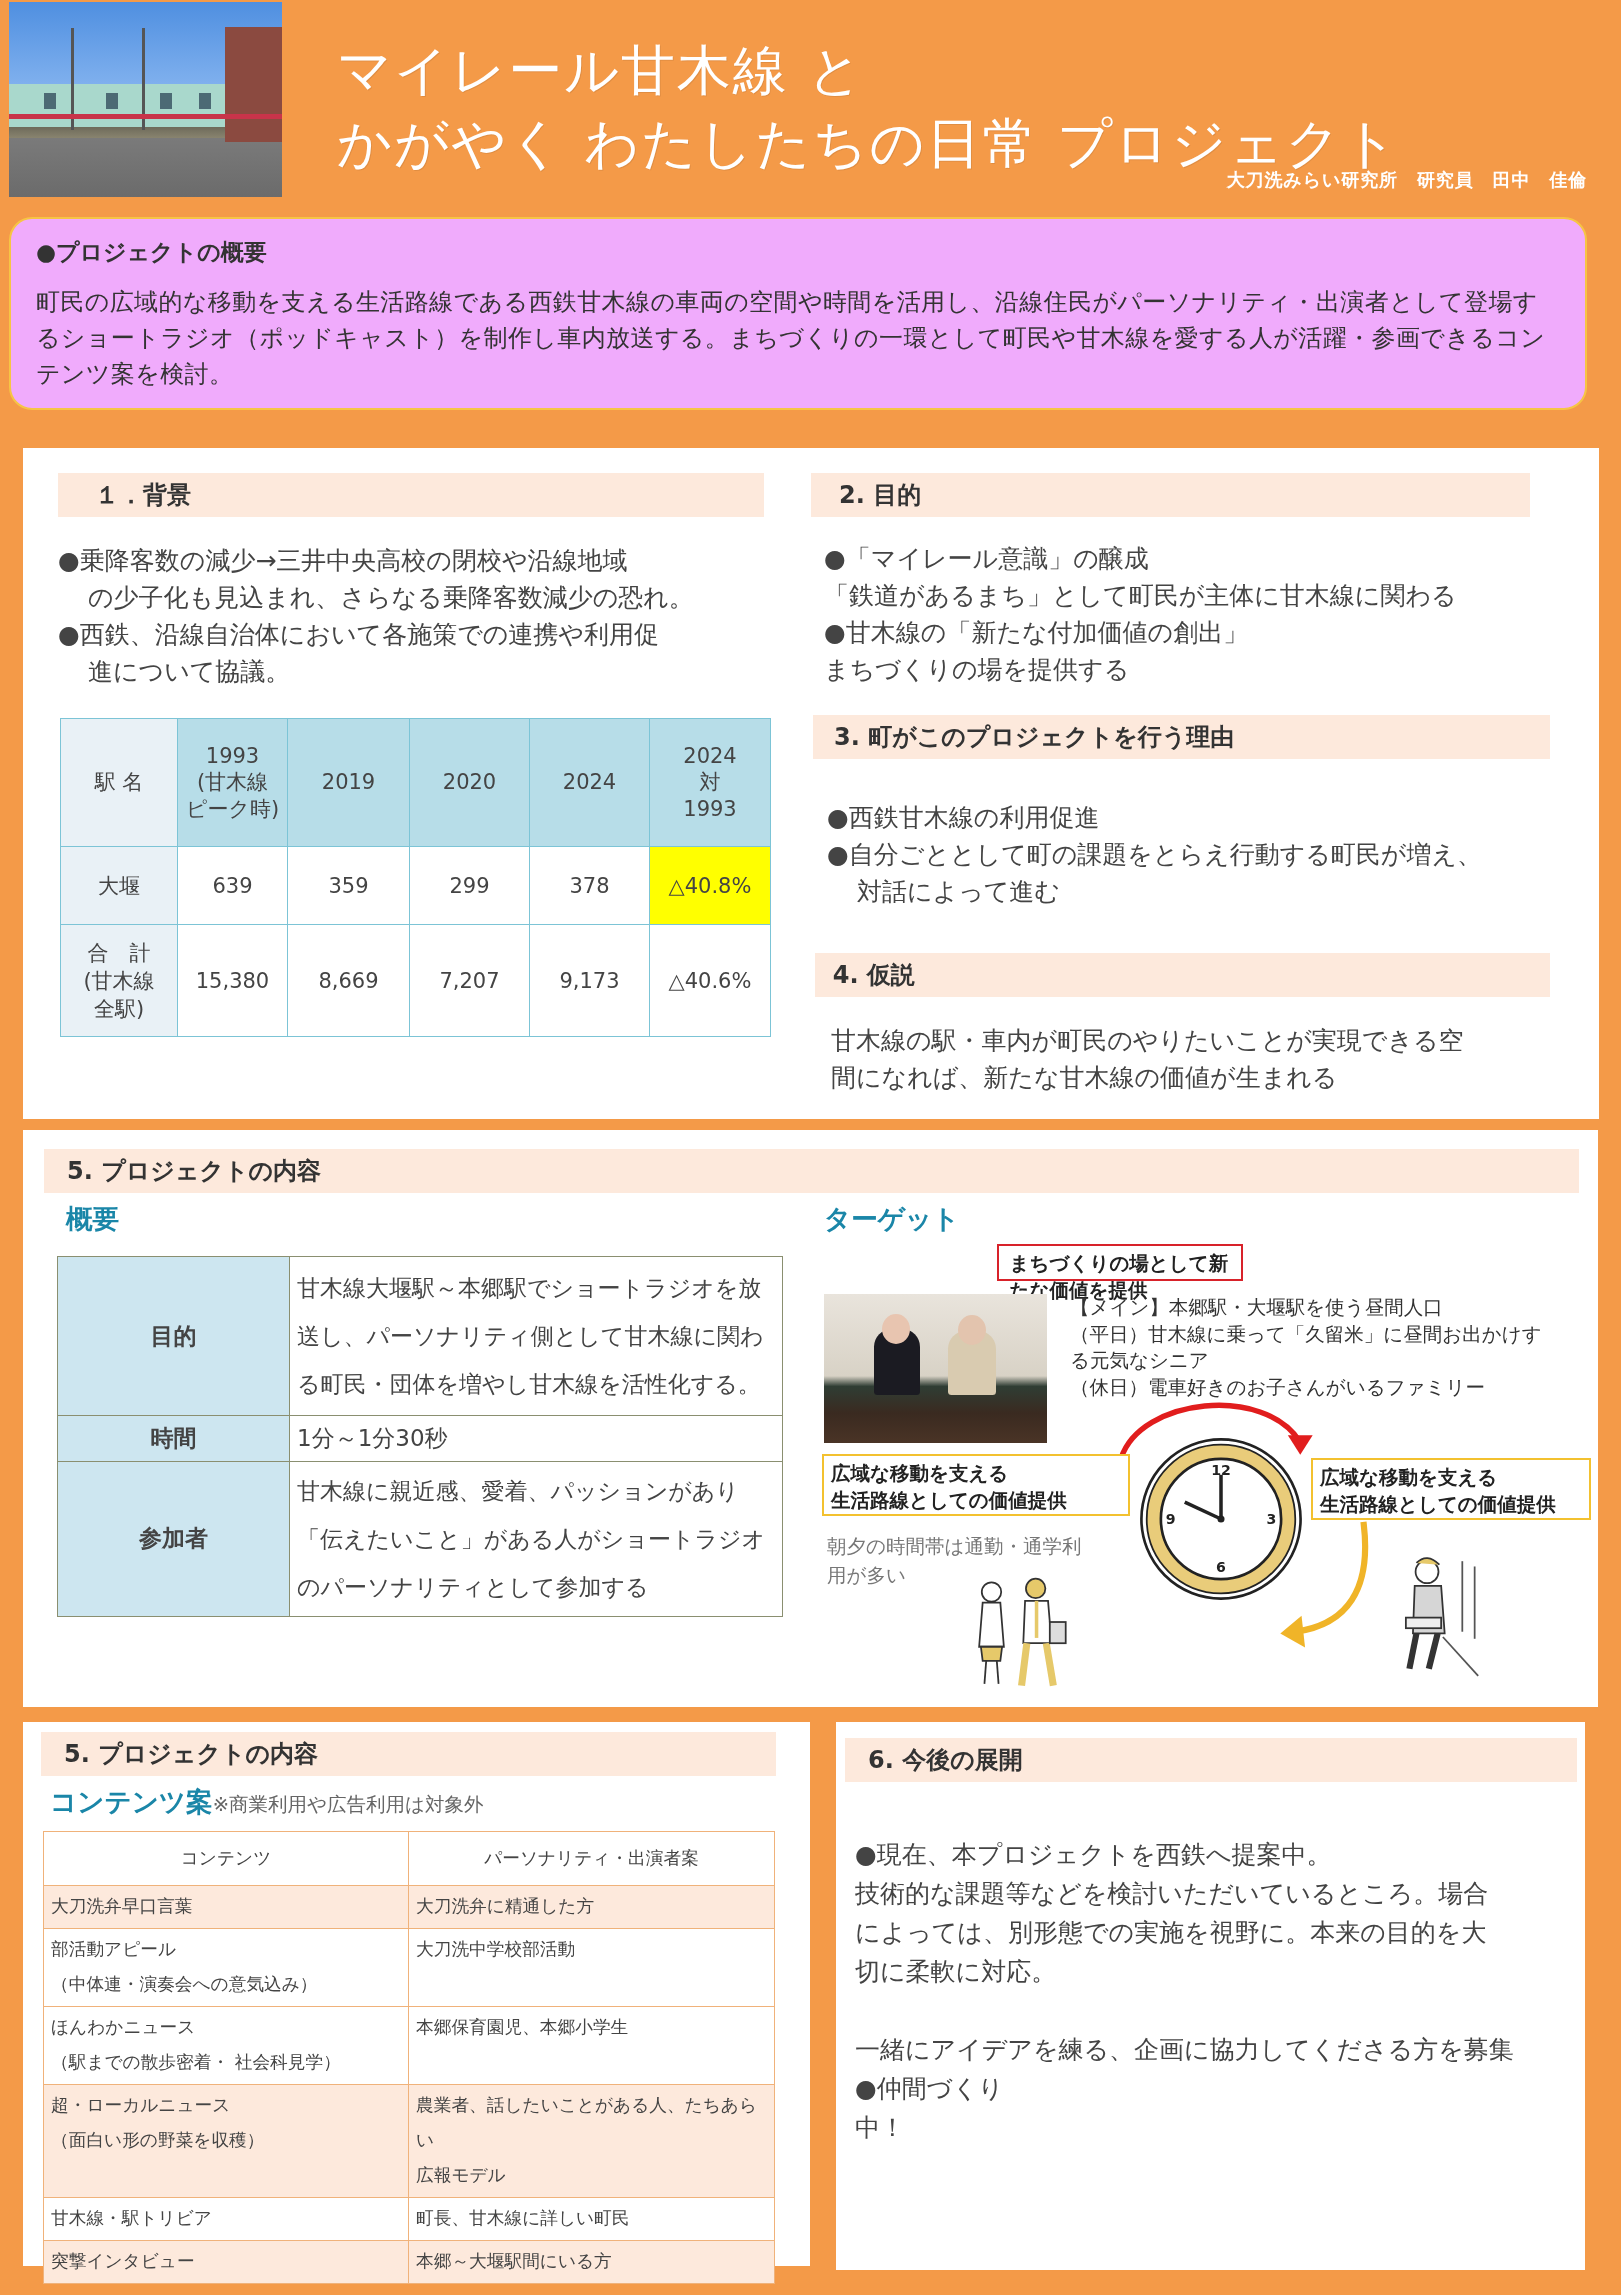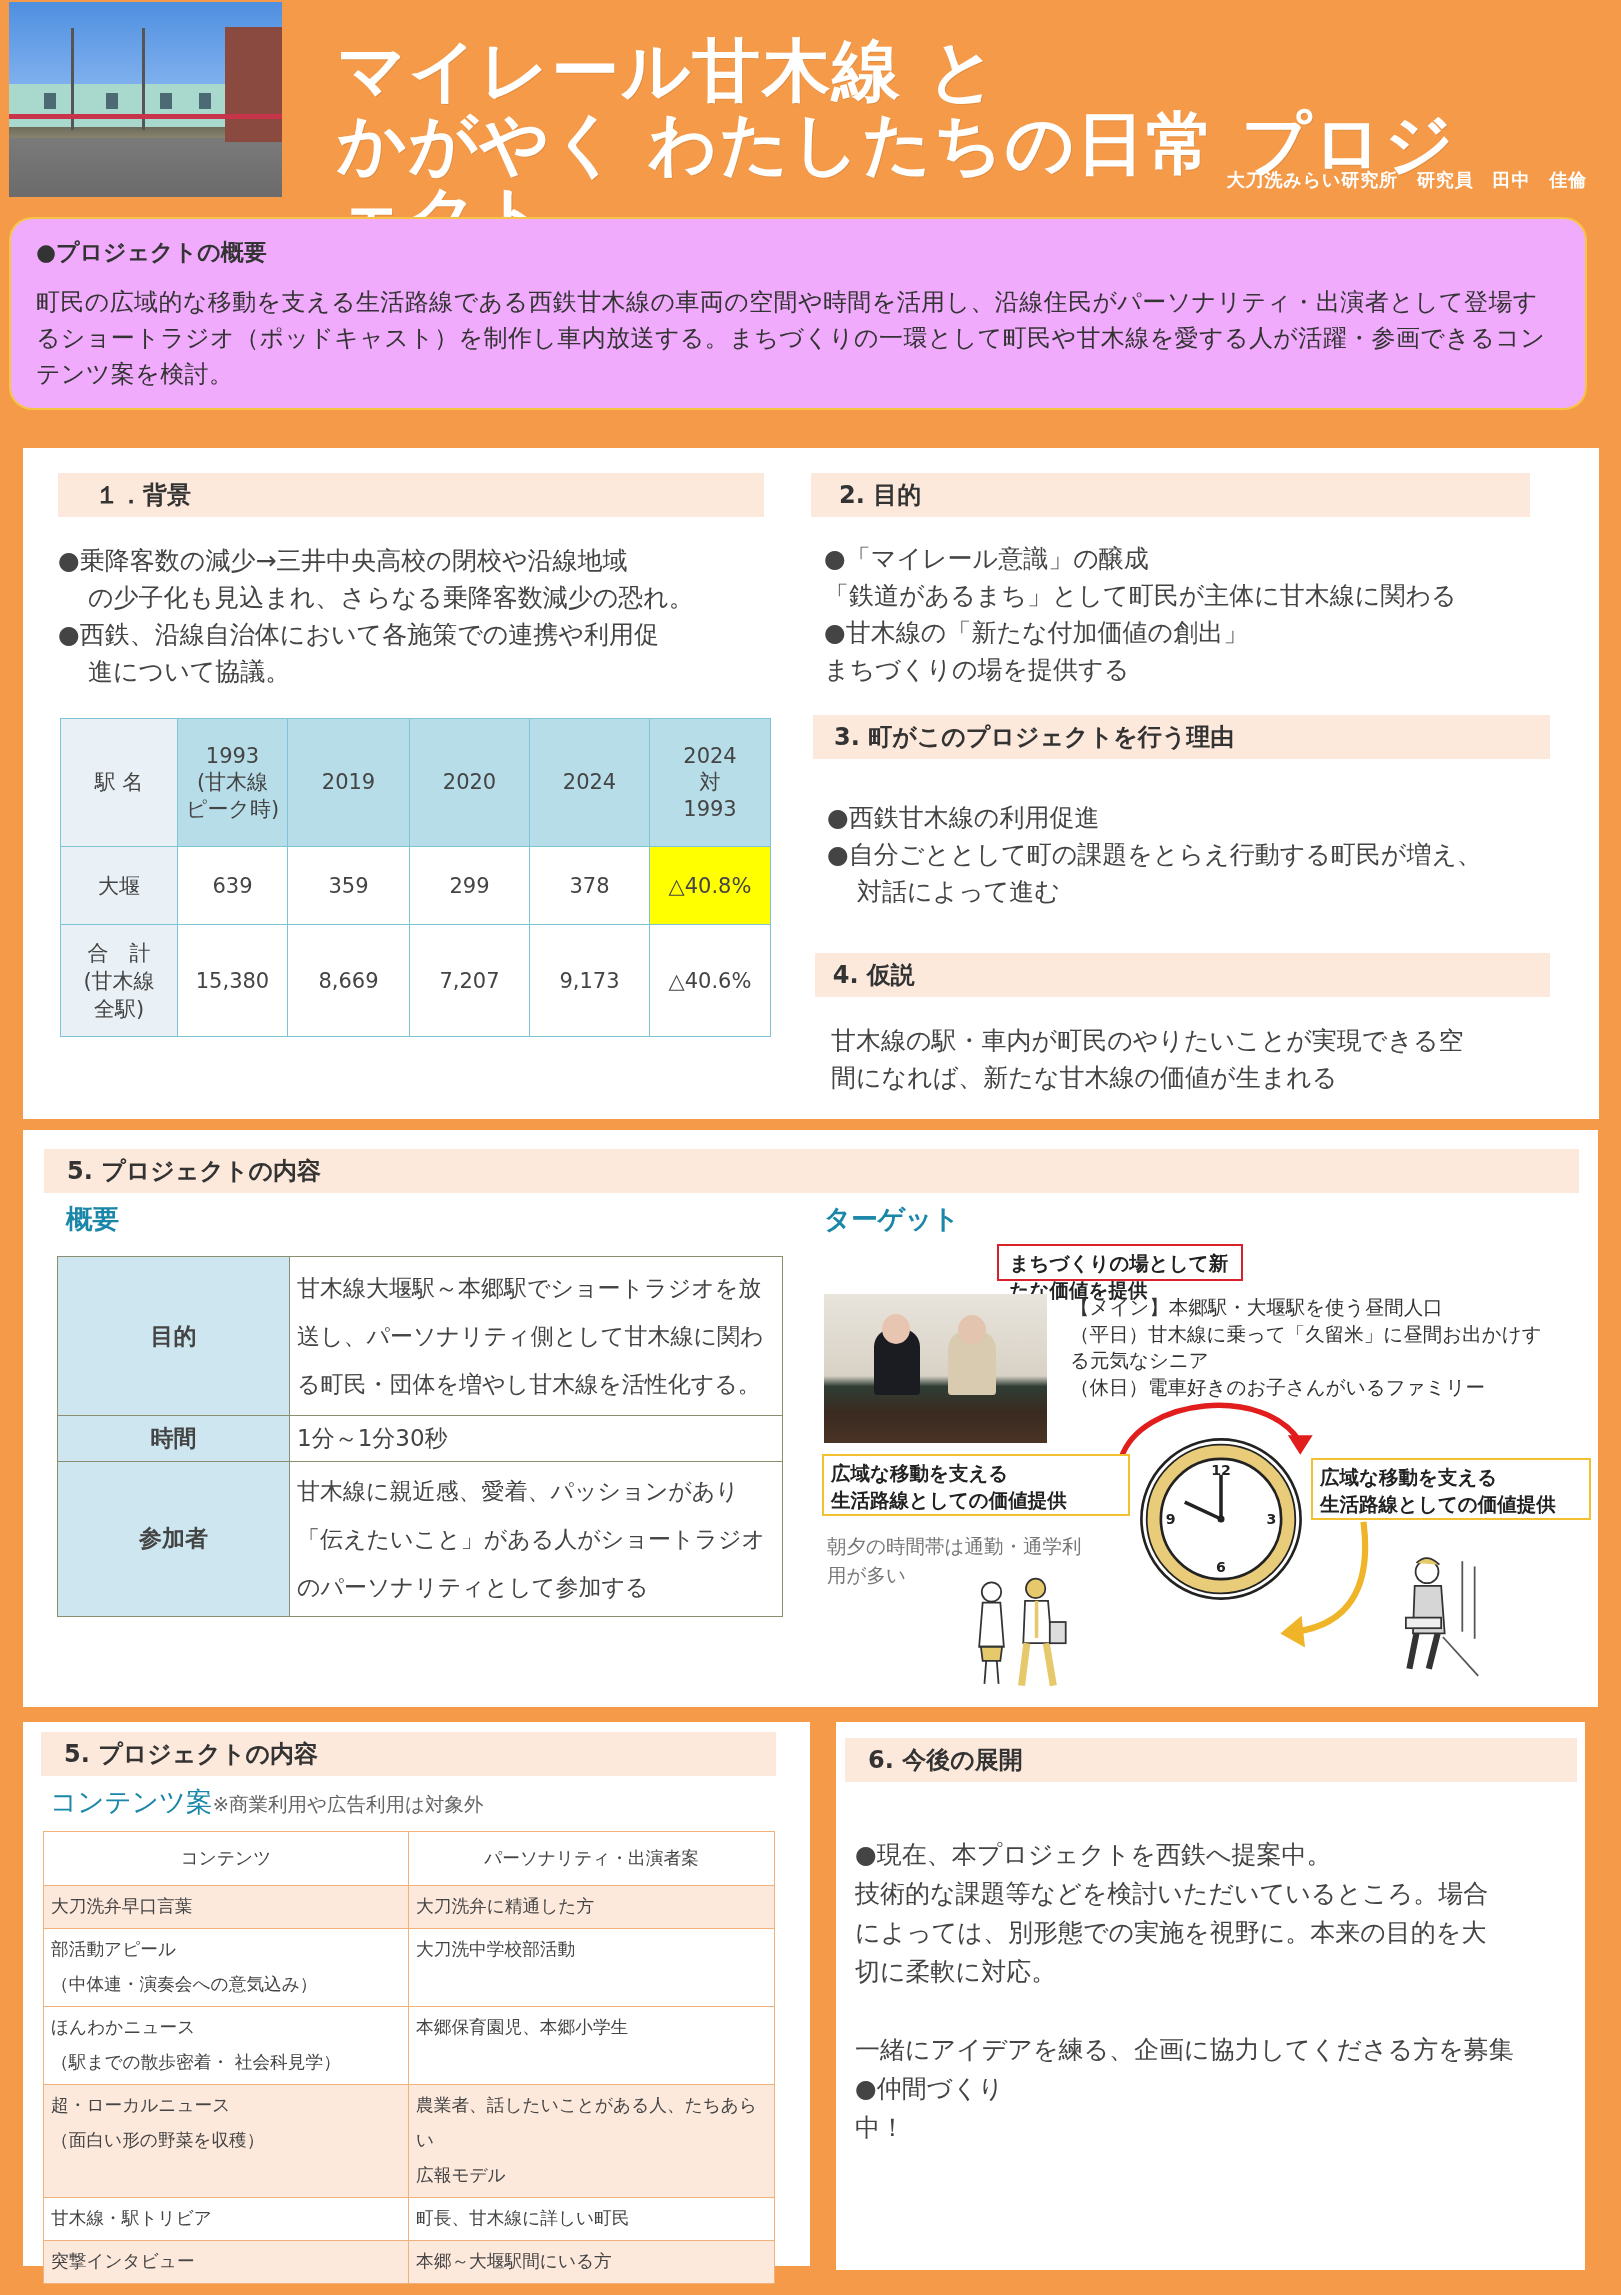--- a/index.html
+++ b/index.html
@@ -20,21 +20,21 @@
       linear-gradient(180deg, #4f8fe0 0%, #7fb0ee 42%, transparent 42%),
       linear-gradient(180deg, transparent 42%, #a9d8cc 42%, #a9d8cc 64%, #6d6a5a 64%, #8a8570 70%, #7a7a7a 70%, #6b6b6b 100%);
     overflow: hidden;
   }
   .photo-train .stripe { position:absolute; left:0; right:0; top:112px; height:5.3px; background:#c8344a; }
   .photo-train .building { position:absolute; right:0; top:25px; width:57px; height:115px; background:#8b4a40; }
   .photo-train .pole { position:absolute; top:26.6px; width:3.5px; height:102px; background:#555; }
   .photo-train .window { position:absolute; top:91px; width:12.4px; height:16px; background:#4c6a74; }
   .header-title {
     left: 337px; top: 34px; width: 1151px;
-    color: #fff; font-weight: bold; font-size: 68px; line-height: 73px;
+    color: #fff; font-weight: normal; font-size: 54px; line-height: 73px;
     letter-spacing: 1.8px;
     text-shadow: 0.9px 0.9px 0 rgba(0,0,0,0.08);
   }
   .header-author {
     right: 35px; top: 168px;
     color: #fff; font-weight: bold; font-size: 18px;
     letter-spacing: 0.9px;
   }
 
   
@@ -307,21 +307,21 @@
   <path d="M30 92 L22 132" stroke="#333" stroke-width="7"></path>
   <path d="M54 92 L44 132" stroke="#333" stroke-width="7"></path>
   <line x1="60" y1="96" x2="100" y2="140" stroke="#555" stroke-width="2"></line>
 </svg>
 
 <div class="abs panel" style="left:23px; top:1722px; width:787px; height:544px;"></div>
 <div class="sec-head" style="left:41px; top:1732px; width:735px; height:44px; padding-left:23px;">
   <span>5.  プロジェクトの内容</span>
 </div>
 <div class="abs" style="left:50px; top:1784px; white-space:nowrap;">
-  <span style="color:#1a86a8; font-weight:normal; font-size:26.6px;">コンテンツ案</span><span style="color:#666; font-size:19.5px;">※商業利用や広告利用は対象外</span>
+  <span style="color:#1a86a8; font-weight:bold; font-size:26.6px;">コンテンツ案</span><span style="color:#666; font-size:19.5px;">※商業利用や広告利用は対象外</span>
 </div>
 
 <table class="abs contents" style="left:43px; top:1831px; width:732px;">
   <tbody>
       <tr>
     <th style="width:365px;">コンテンツ</th>
     <th>パーソナリティ・出演者案</th>
   </tr>
   <tr class="odd">
     <td>

